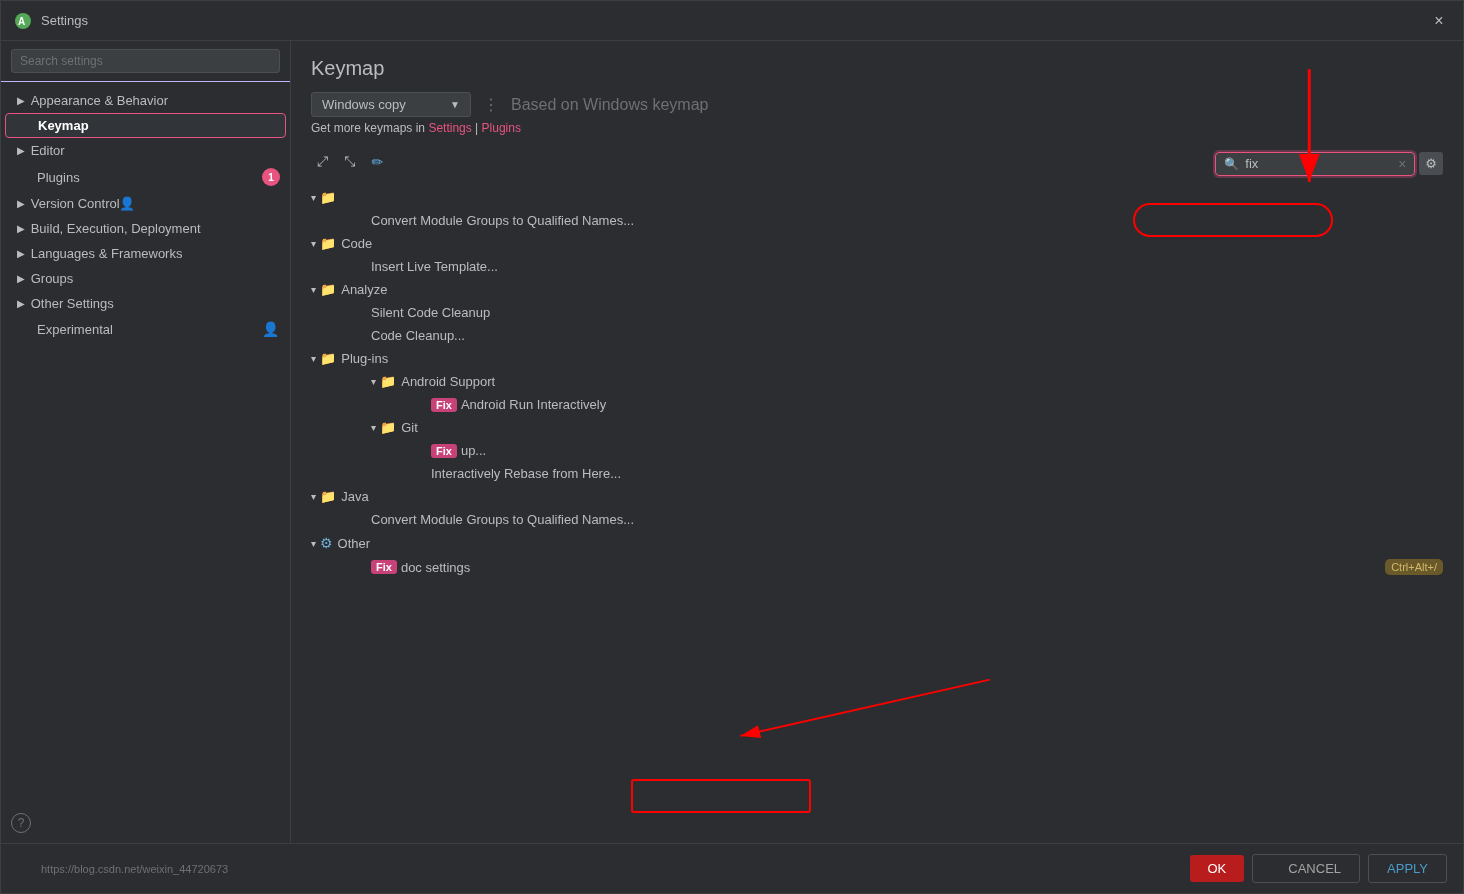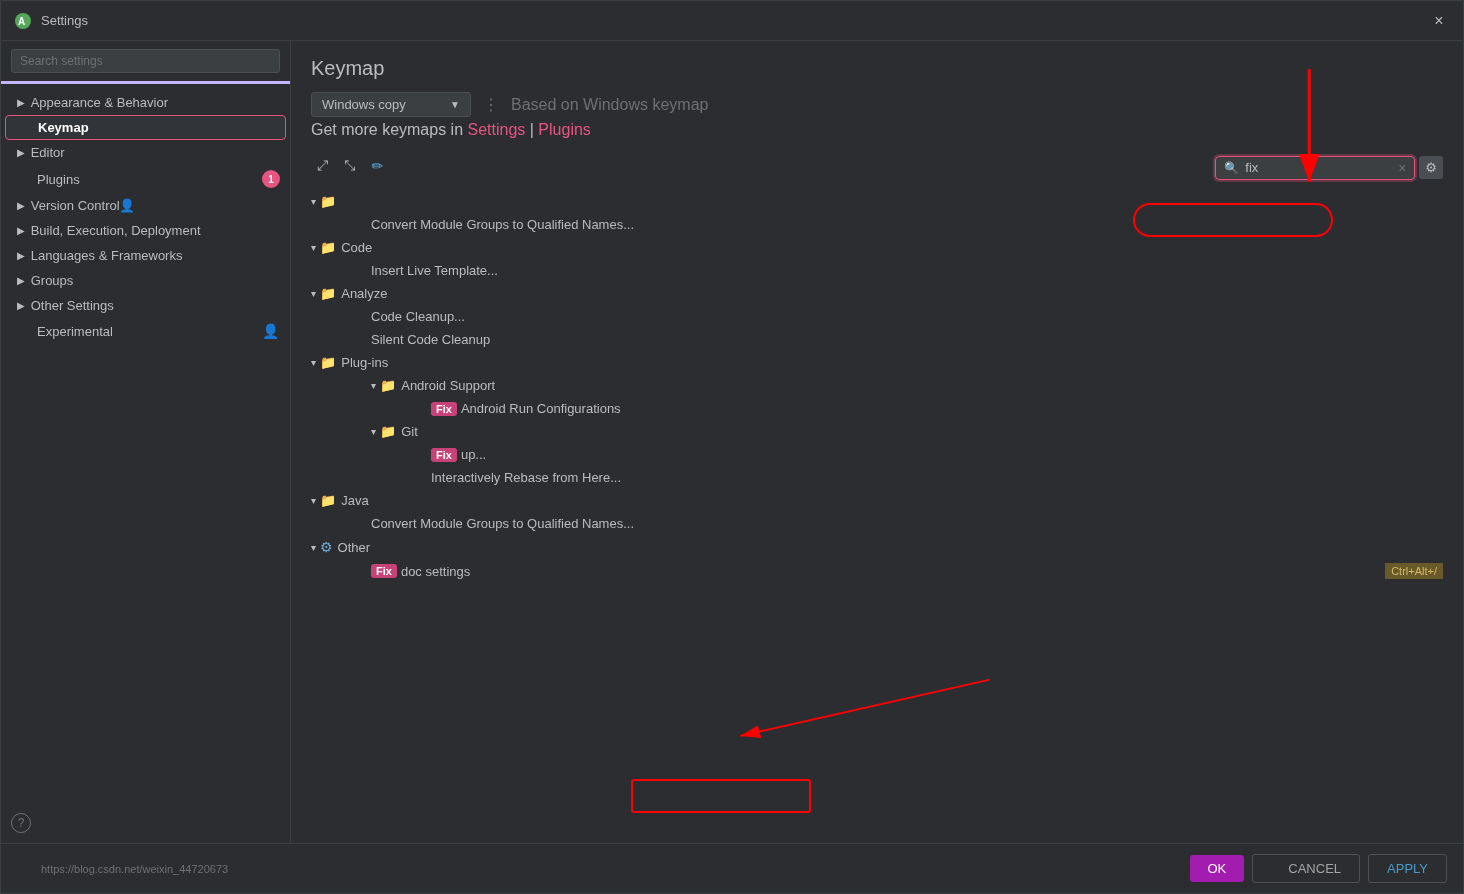--- a/index.html
+++ b/index.html
@@ -69,21 +69,21 @@
       border-right: 1px solid #3c3f41;
       display: flex;
       flex-direction: column;
       flex-shrink: 0;
       overflow-y: auto;
     }
     .search-box {
       padding: 8px 10px;
       display: flex;
       align-items: center;
-      border-bottom: 3px solid #c4b5fd;
+      border-bottom: 1px solid #c4b5fd;
     }
     .search-box input {
       background: #3c3f41;
       border: 1px solid #4c5052;
       color: #bbbcbe;
       font-size: 12px;
       padding: 4px 8px;
       width: 100%;
       border-radius: 3px;
       outline: none;
@@ -194,21 +194,21 @@
       color: #6e7071;
       font-size: 16px;
       cursor: pointer;
       padding: 0 4px;
     }
     .keymap-based {
       color: #6e7071;
       font-size: 16px;
     }
     .get-more-keymaps {
-      font-size: 16px;
+      font-size: 12px;
       margin-bottom: 10px;
     }
     .get-more-keymaps .link-settings { color: #e75480; cursor: pointer; }
     .get-more-keymaps .link-sep { color: #bbbcbe; }
     .get-more-keymaps .link-plugins { color: #e75480; cursor: pointer; }
     .get-more-keymaps .get-more-text { color: #bbbcbe; }
     .toolbar {
       display: flex;
       align-items: center;
       gap: 4px;
@@ -280,21 +280,21 @@
       position: relative;
     }
     .tree-node .expand-icon { color: #bbbcbe; font-size: 10px; margin-right: 4px; }
     .tree-node .folder-icon { color: #c08050; margin-right: 5px; }
     .tree-node .node-label { flex: 1; }
     .tree-node .shortcut {
       background: #4a4e52;
       color: #bbbcbe;
       font-size: 11px;
       padding: 2px 6px;
-      border-radius: 0;
+      border-radius: 5px;
       margin-right: 20px;
       white-space: nowrap;
     }
     .tree-child {
       padding-left: 60px;
     }
     .fix-badge {
       background: #c8427a;
       color: white;
       font-size: 11px;
@@ -323,21 +323,21 @@
     }
     .btn-action {
       padding: 6px 18px;
       border-radius: 3px;
       border: none;
       cursor: pointer;
       font-size: 13px;
       font-weight: 500;
     }
     .btn-ok {
-      background: #a21caf;
+      background: #b91c1c;
       color: white;
     }
     .btn-cancel {
       background: none;
       color: #a3a3a3;
       border: 1px solid #4c5052;
       padding-left: 35px;
     }
     .btn-apply {
       background: none;
@@ -502,40 +502,40 @@
         <div class="tree-node tree-child">
           <span class="node-label">Insert Live Template...</span>
         </div>
 
         <div class="tree-node">
           <span class="expand-icon">▾</span>
           <span class="folder-icon">📁</span>
           <span class="node-label">Analyze</span>
         </div>
         <div class="tree-node tree-child">
+          <span class="node-label">Silent Code Cleanup</span>
+        </div>
+        <div class="tree-node tree-child">
           <span class="node-label">Code Cleanup...</span>
-        </div>
-        <div class="tree-node tree-child">
-          <span class="node-label">Silent Code Cleanup</span>
         </div>
 
         <div class="tree-node">
           <span class="expand-icon">▾</span>
           <span class="folder-icon">📁</span>
           <span class="node-label">Plug-ins</span>
         </div>
 
         <div class="tree-node tree-child" style="padding-left:60px;">
           <span class="expand-icon">▾</span>
           <span class="folder-icon">📁</span>
           <span class="node-label">Android Support</span>
         </div>
         <div class="tree-node" style="padding-left:120px;">
           <span class="fix-badge">Fix</span>
-          <span class="node-label">Android Run Configurations</span>
+          <span class="node-label">Android Run Interactively</span>
         </div>
 
         <div class="tree-node tree-child" style="padding-left:60px;">
           <span class="expand-icon">▾</span>
           <span class="folder-icon">📁</span>
           <span class="node-label">Git</span>
         </div>
         <div class="tree-node" style="padding-left:120px;">
           <span class="fix-badge">Fix</span>
           <span class="node-label">up...</span>

